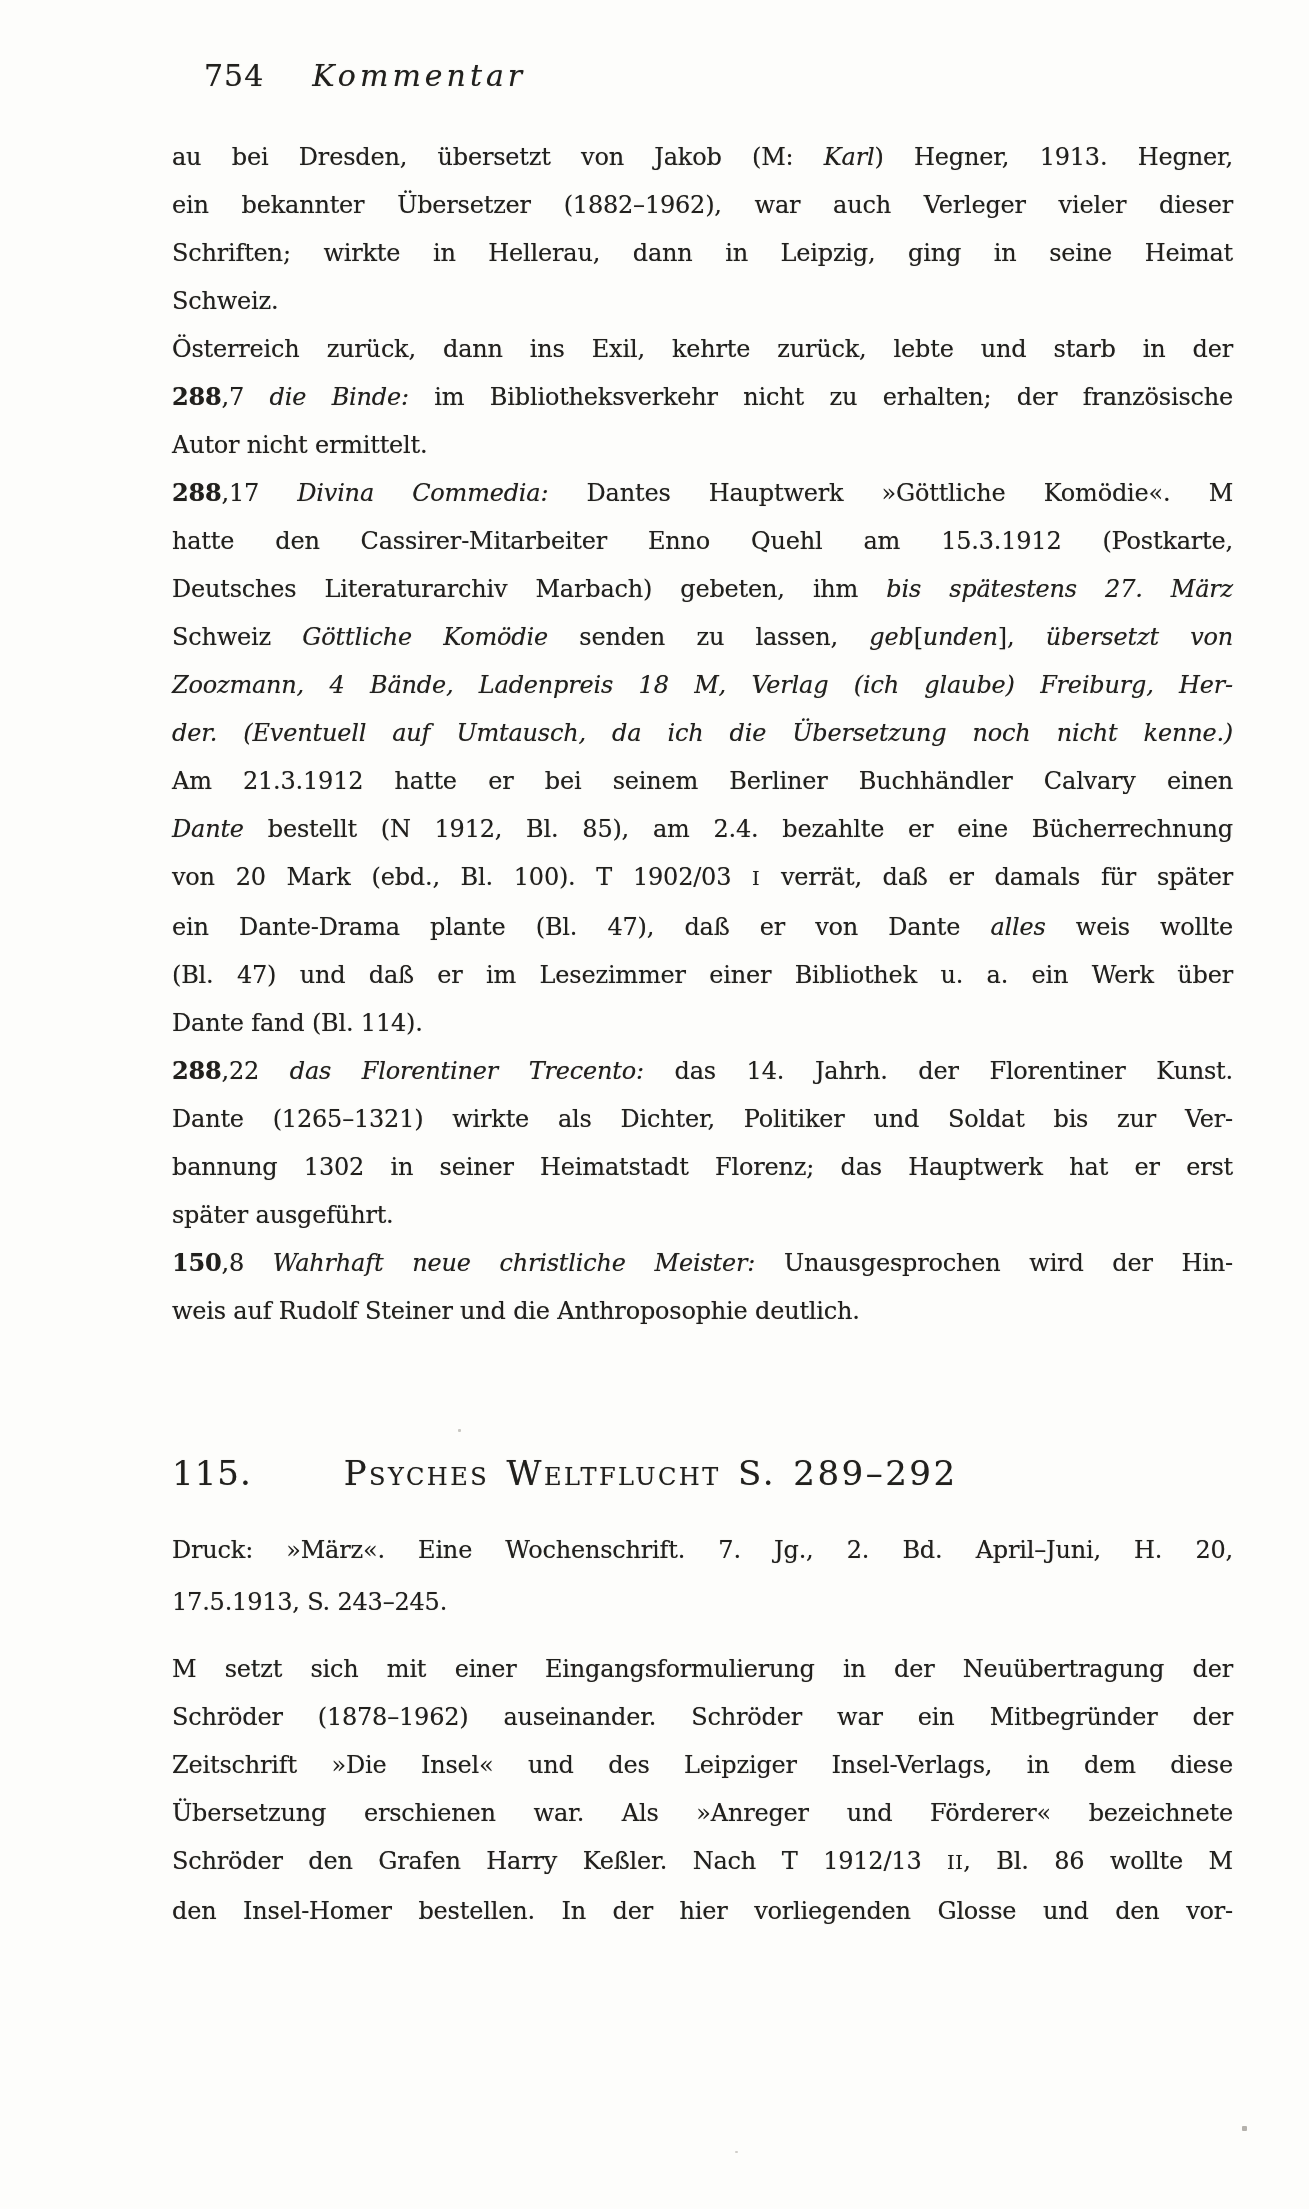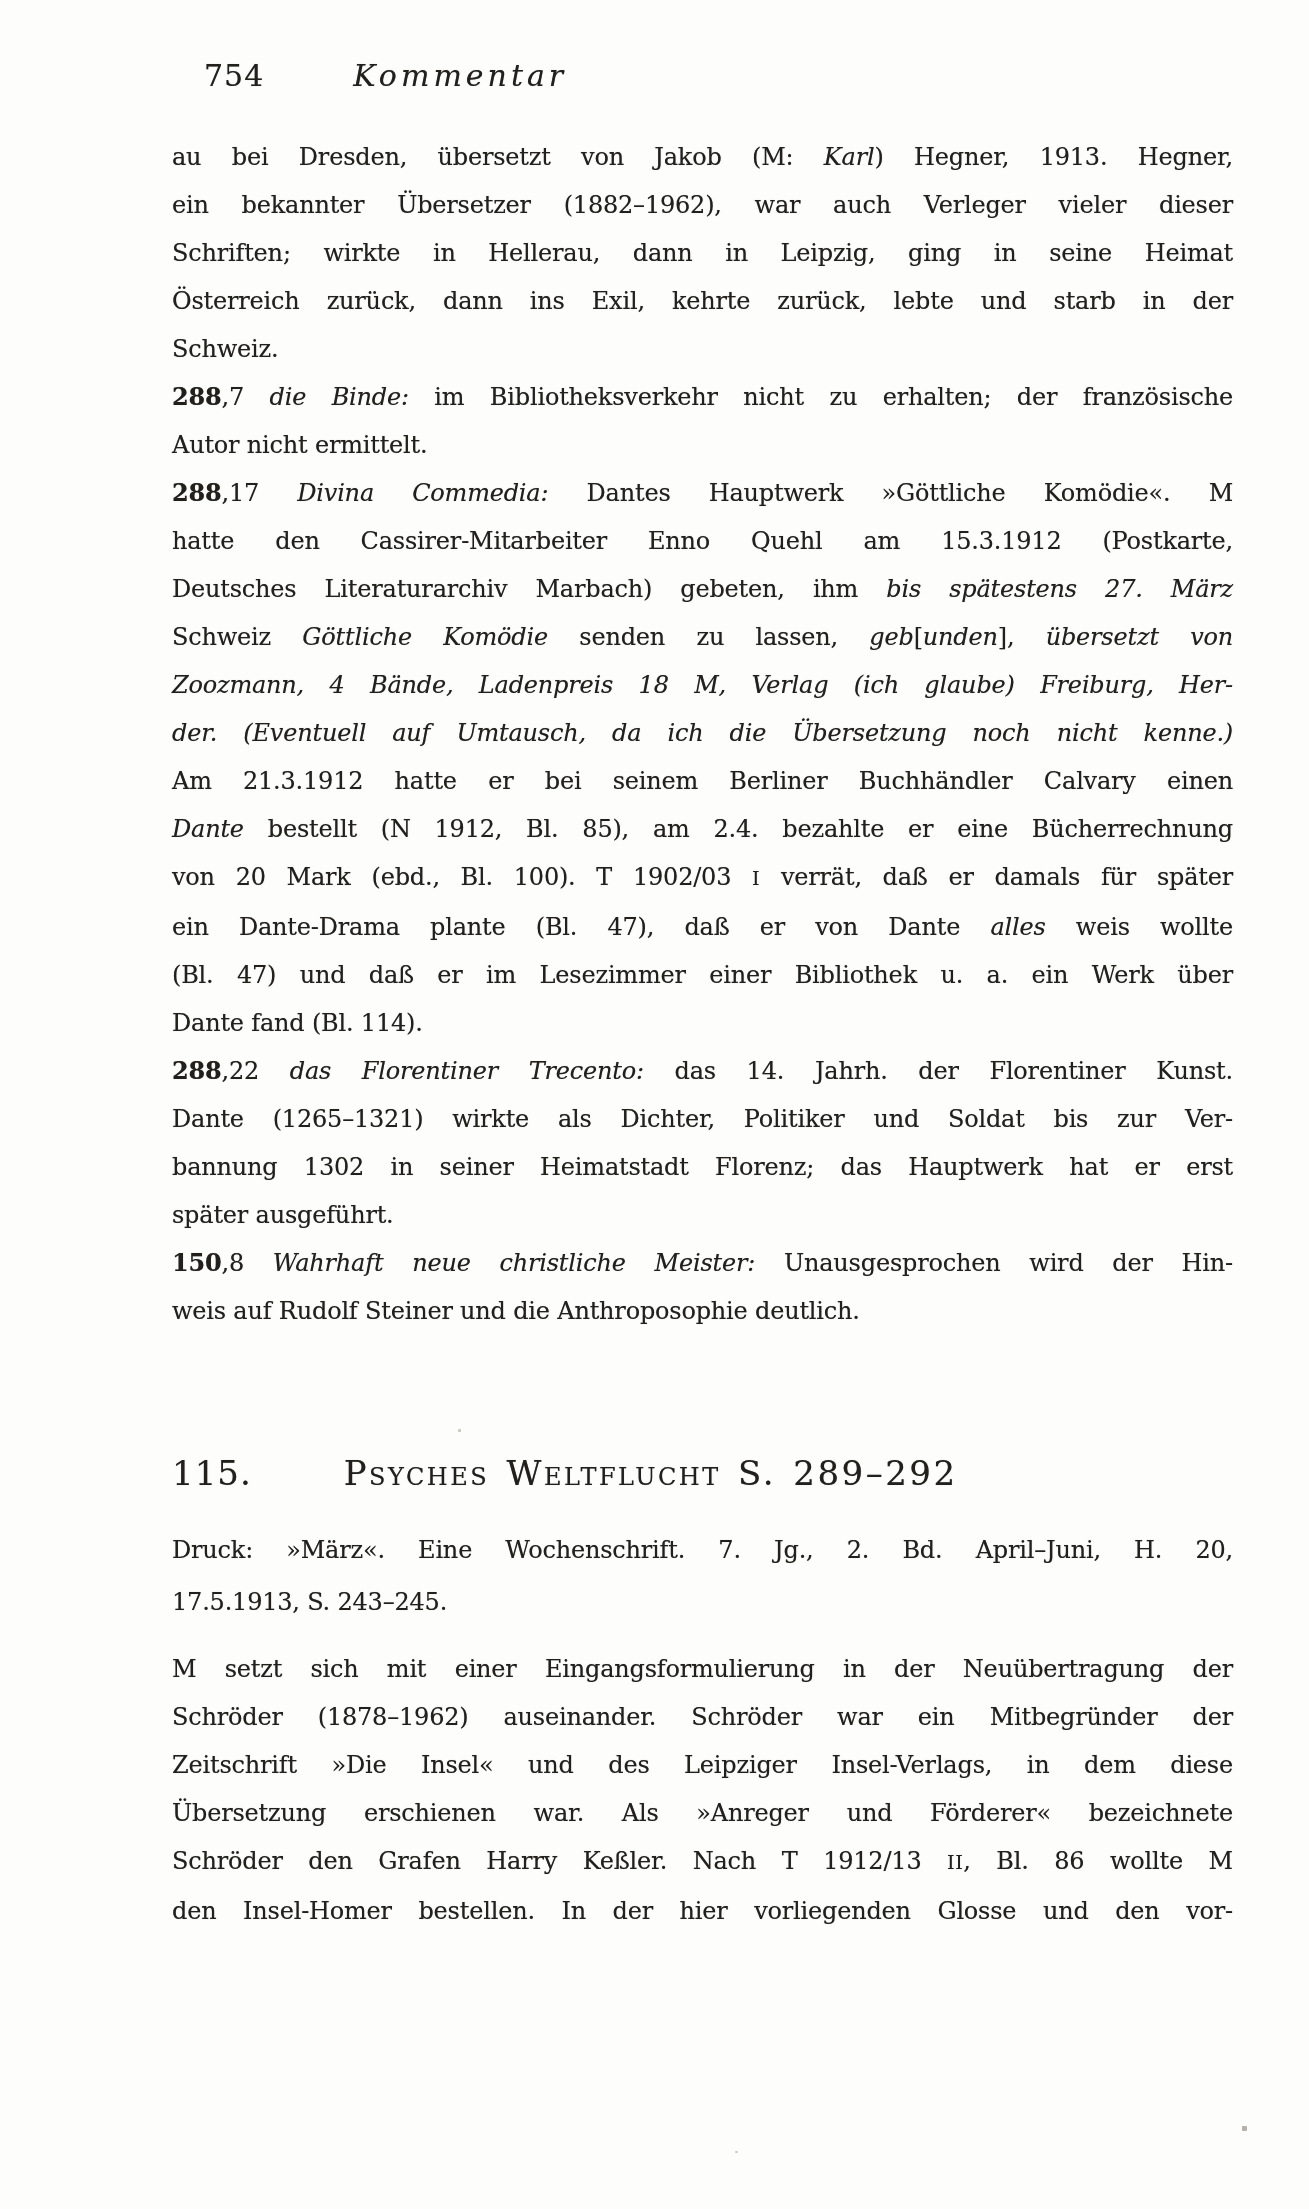--- a/index.html
+++ b/index.html
@@ -10,21 +10,21 @@
     font-family:"DejaVu Serif","Liberation Serif",serif;
     color:#21201d;
     overflow:hidden;
     text-shadow:0 0 0.7px rgba(40,38,35,0.5);
   }
   .running-head{
     position:absolute;left:172px;top:58px;width:1061px;
     font-size:30px;line-height:36px;white-space:nowrap;
   }
   .folio{letter-spacing:1px;margin-left:32px;}
-  .running-title{font-style:italic;letter-spacing:4px;margin-left:89px;}
+  .running-title{font-style:italic;letter-spacing:4px;margin-left:48px;}
   .textblock{
     position:absolute;left:172px;width:1061px;
     font-size:24px;line-height:48px;letter-spacing:-0.2px;
   }
   #body-lines{top:133px;}
   #druck-lines{top:1524px;line-height:52px;}
   #m-lines{top:1645px;}
   .line{text-align:justify;text-align-last:justify;}
   .line.last{text-align-last:left;}
   .i{font-style:italic;}
@@ -47,22 +47,22 @@
 <div class="page">
 
   <header class="running-head">
     <span class="folio">754</span><span class="running-title">Kommentar</span>
   </header>
 
   <section class="textblock" id="body-lines">
       <div class="line"><span class="">au bei Dresden, übersetzt von Jakob (M: </span><span class=" i">Karl</span><span class="">) Hegner, 1913. Hegner,</span></div>
       <div class="line"><span class="">ein bekannter Übersetzer (1882–1962), war auch Verleger vieler dieser</span></div>
       <div class="line"><span class="">Schriften; wirkte in Hellerau, dann in Leipzig, ging in seine Heimat</span></div>
+      <div class="line last"><span class="">Schweiz.</span></div>
       <div class="line"><span class="">Österreich zurück, dann ins Exil, kehrte zurück, lebte und starb in der</span></div>
-      <div class="line last"><span class="">Schweiz.</span></div>
       <div class="line"><span class=" b">288</span><span class="">,7 </span><span class=" i">die Binde:</span><span class=""> im Bibliotheksverkehr nicht zu erhalten; der französische</span></div>
       <div class="line last"><span class="">Autor nicht ermittelt.</span></div>
       <div class="line"><span class=" b">288</span><span class="">,17 </span><span class=" i">Divina Commedia:</span><span class=""> Dantes Hauptwerk »Göttliche Komödie«. M</span></div>
       <div class="line"><span class="">hatte den Cassirer-Mitarbeiter Enno Quehl am 15.3.1912 (Postkarte,</span></div>
       <div class="line"><span class="">Deutsches Literaturarchiv Marbach) gebeten, ihm </span><span class=" i">bis spätestens 27. März</span></div>
       <div class="line"><span class="">Schweiz </span><span class=" i">Göttliche Komödie</span><span class=""> senden zu lassen, </span><span class=" i">geb</span><span class="">[</span><span class=" i">unden</span><span class="">], </span><span class=" i">übersetzt von</span></div>
       <div class="line"><span class=" i">Zoozmann, 4 Bände, Ladenpreis 18 M, Verlag (ich glaube) Freiburg, Her-</span></div>
       <div class="line"><span class=" i">der. (Eventuell auf Umtausch, da ich die Übersetzung noch nicht kenne.)</span></div>
       <div class="line"><span class="">Am 21.3.1912 hatte er bei seinem Berliner Buchhändler Calvary einen</span></div>
       <div class="line"><span class=" i">Dante</span><span class=""> bestellt (N 1912, Bl. 85), am 2.4. bezahlte er eine Bücherrechnung</span></div>

